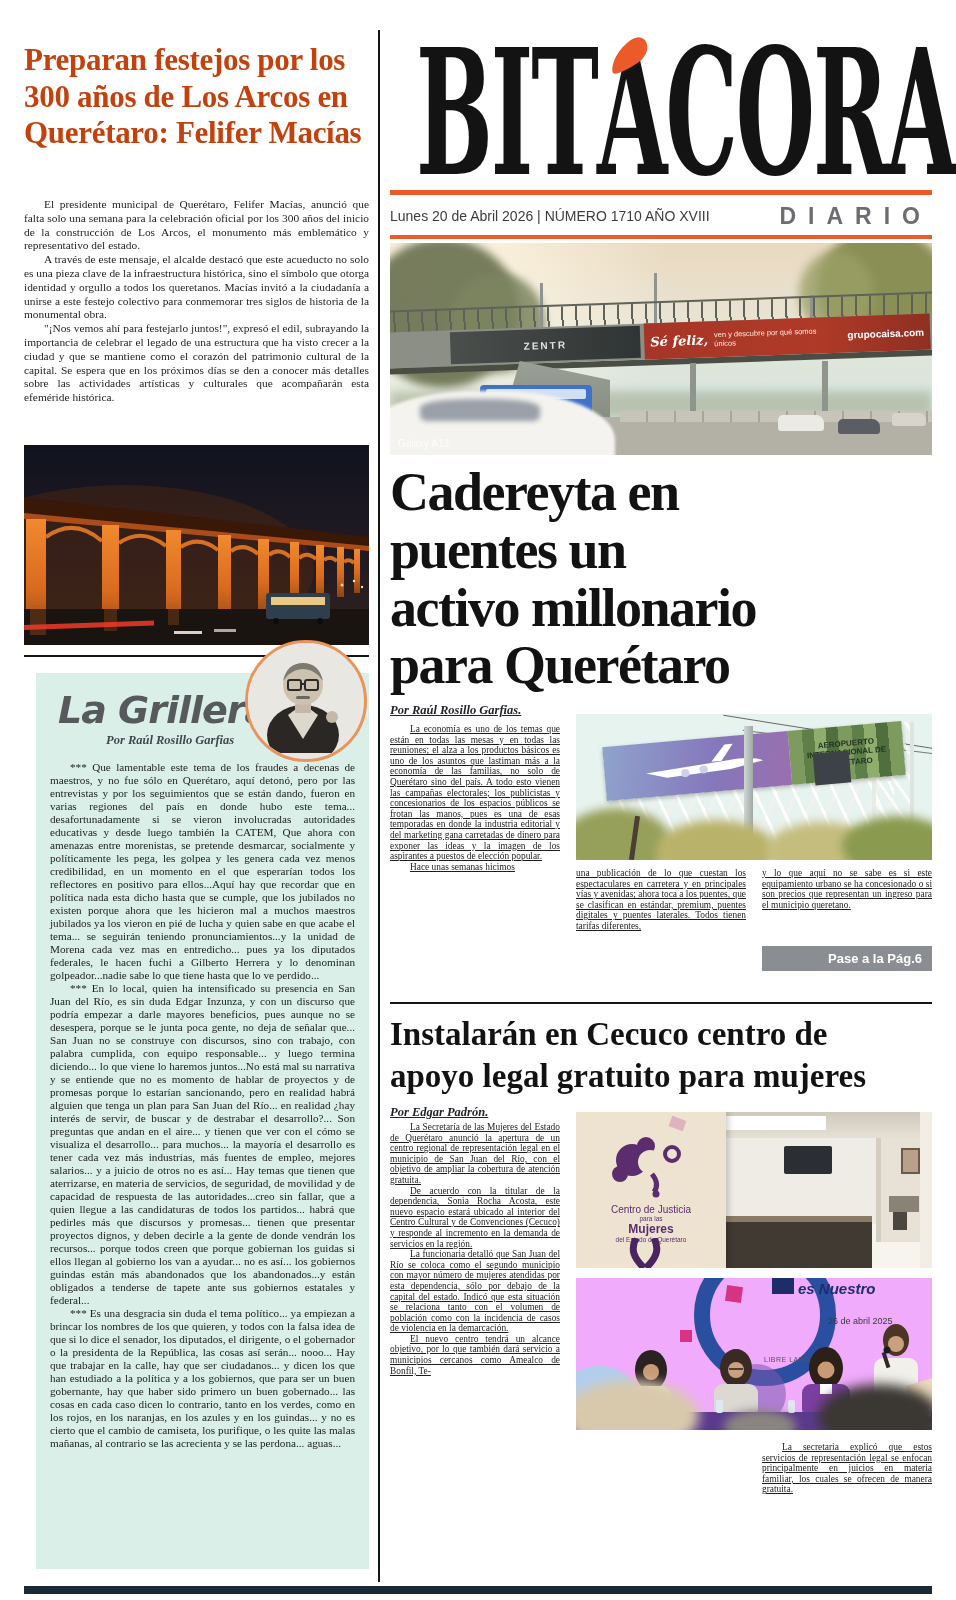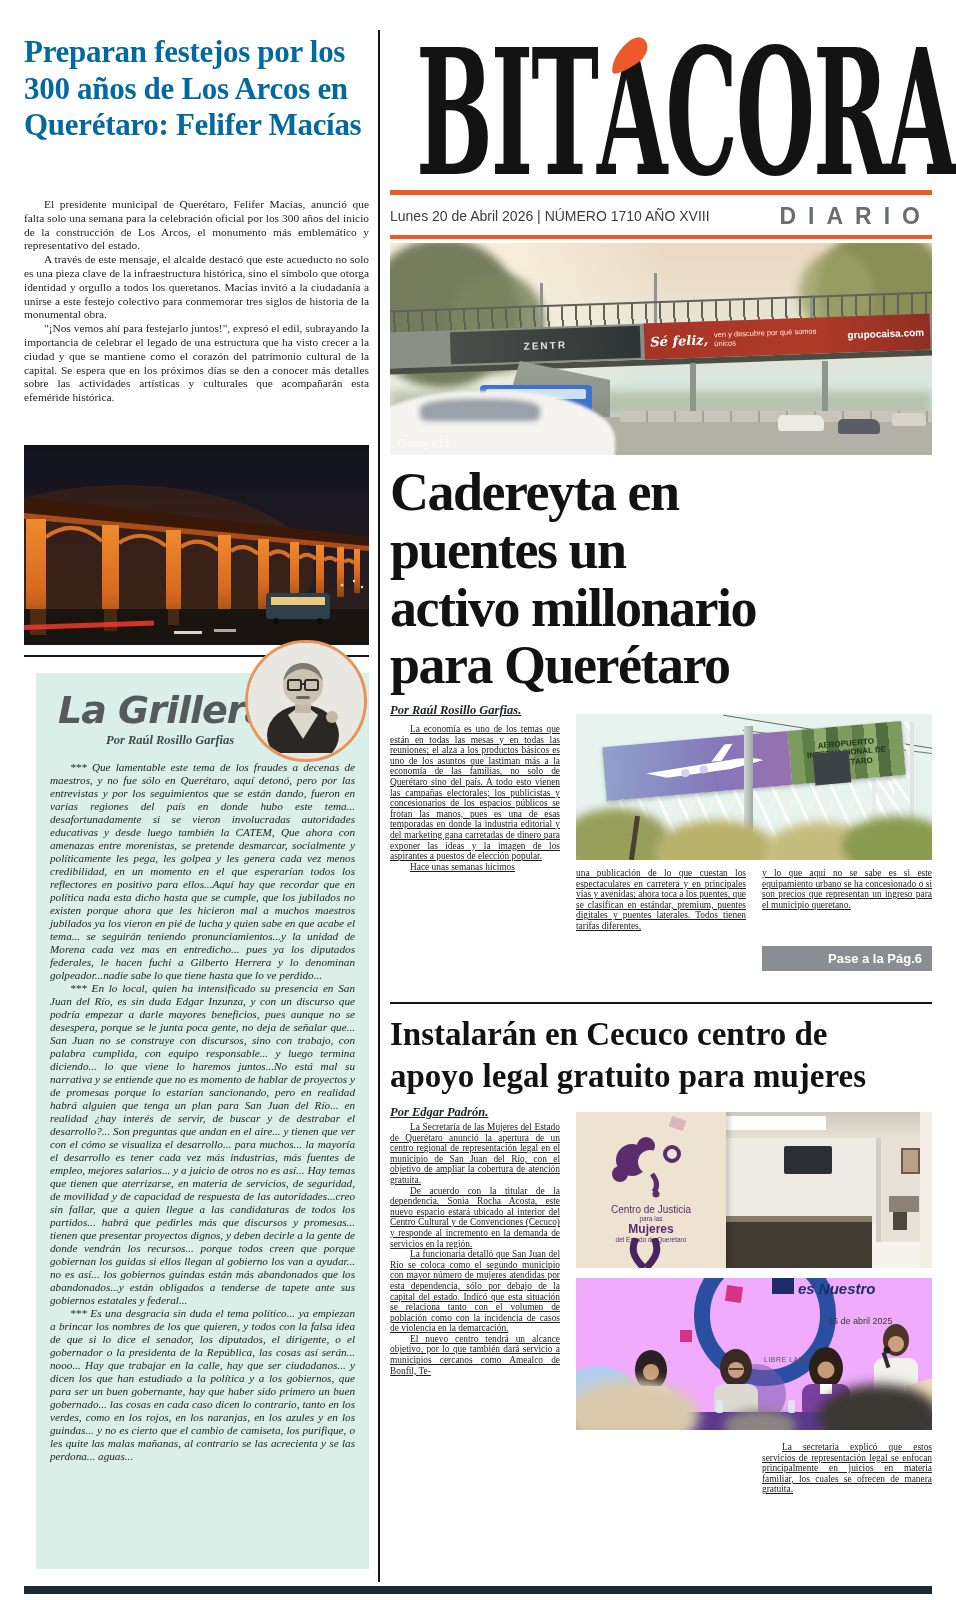--- a/index.html
+++ b/index.html
@@ -2,23 +2,23 @@
 <html><head>
 <meta charset="utf-8">
 <style>
   html,body{margin:0;padding:0;background:#fff;}
   .page{position:relative;width:956px;height:1600px;background:#fff;overflow:hidden;
         font-family:"Liberation Serif",serif;color:#1d1d1d;}
   .abs{position:absolute;}
   p{margin:0;text-indent:20px;}
   .just{text-align:justify;}
   .bt{font-size:11.4px;line-height:13.8px;}
-  .bg{font-size:11.2px;line-height:13px;font-style:italic;}
+  .bg{font-size:11.2px;line-height:13px;}
   .bs{font-size:9.4px;line-height:10.6px;text-decoration:underline;}
-  .h-left{font:700 31px/1.18 "Liberation Serif",serif;letter-spacing:-.3px;color:#0369a1;}
+  .h-left{font:700 31px/1.18 "Liberation Serif",serif;letter-spacing:-.3px;color:#c2410c;margin-top:8px;}
   .h-main span{display:block;font:700 54px/1.07 "Liberation Serif",serif;letter-spacing:-1.5px;color:#121212;}
   .h-sub{font:700 33px/1.26 "Liberation Serif",serif;color:#121212;}
   .byline{font:italic 700 12.5px/1 "Liberation Serif",serif;text-decoration:underline;color:#20242a;}
   .rule-orange{background:#eb5a28;}
   .rule-dark{background:#151515;}
   .mast{font-family:"DejaVu Serif",serif;font-weight:700;font-size:175px;line-height:.95;
         white-space:nowrap;transform:scaleX(.52);transform-origin:0 0;letter-spacing:-4px;color:#131313;}
   .mast span{position:relative;display:inline-block;}
   .mast span.accent-a i{position:absolute;top:12px;left:26px;width:72px;height:26px;background:#eb5a28;
         border-radius:60% 40% 30% 70%/70% 60% 40% 30%;transform:rotate(-20deg);}

